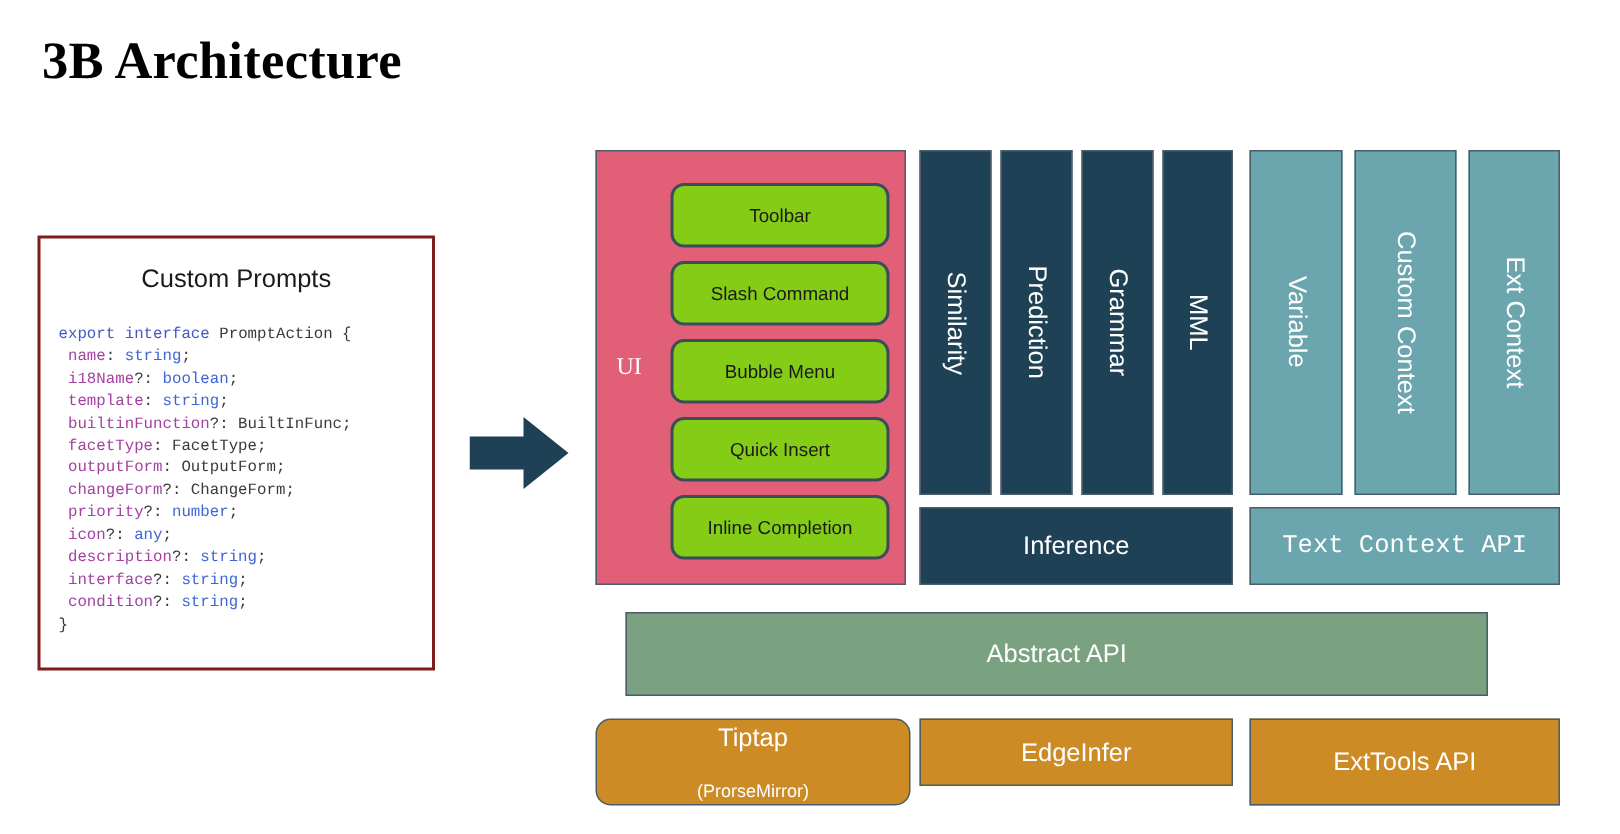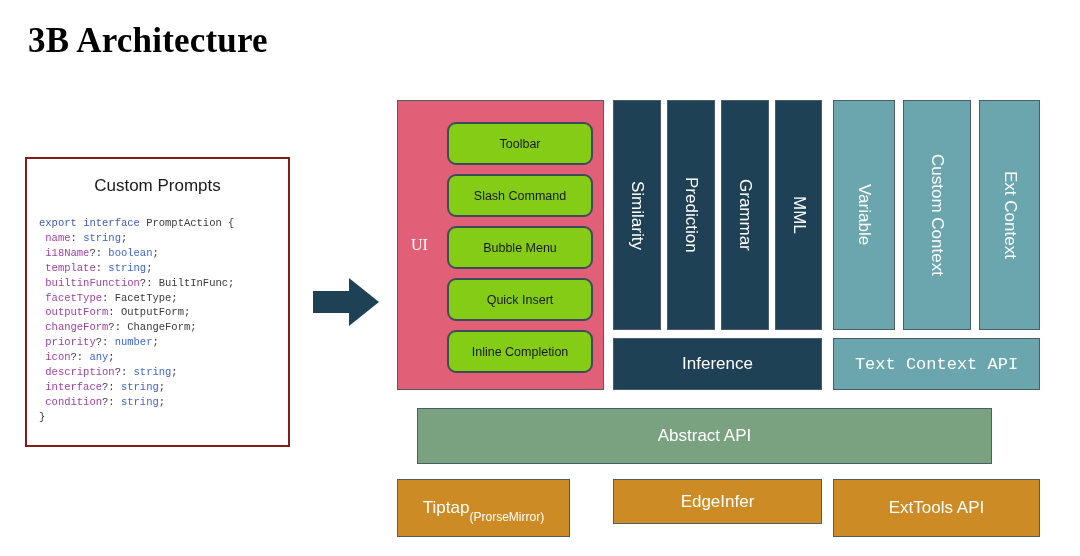--- a/index.html
+++ b/index.html
@@ -174,18 +174,18 @@
 <div class="blk c-dark vert" style="left:775px; top:100px; width:47px;  height:230px;">MML</div>
 <div class="blk c-dark" style="left:613px; top:338px; width:209px; height:52px;">Inference</div>
 
 <div class="blk c-light vert" style="left:833px; top:100px; width:62px;  height:230px;">Variable</div>
 <div class="blk c-light vert" style="left:903px; top:100px; width:68px;  height:230px;">Custom Context</div>
 <div class="blk c-light vert" style="left:979px; top:100px; width:61px;  height:230px;">Ext Context</div>
 <div class="blk c-light" style="left:833px; top:338px; width:207px; height:52px;font-family:Liberation Mono, monospace;">Text Context API</div>
 
 <div class="blk c-green" style="left:417px; top:408px; width:575px; height:56px;">Abstract API</div>
 
-<div class="blk c-orange" style="left:397px; top:479px; width:173px; height:58px; flex-direction:row;">
+<div class="blk c-orange" style="left:397px; top:479px; width:210px; height:58px; flex-direction:column;border-radius:10px;">
   <span>Tiptap</span>
   <span id="tiptap-sub">(ProrseMirror)</span>
 </div>
 <div class="blk c-orange" style="left:613px; top:479px; width:209px; height:45px;">EdgeInfer</div>
 <div class="blk c-orange" style="left:833px; top:479px; width:207px; height:58px;">ExtTools API</div>
 
 </body></html>

